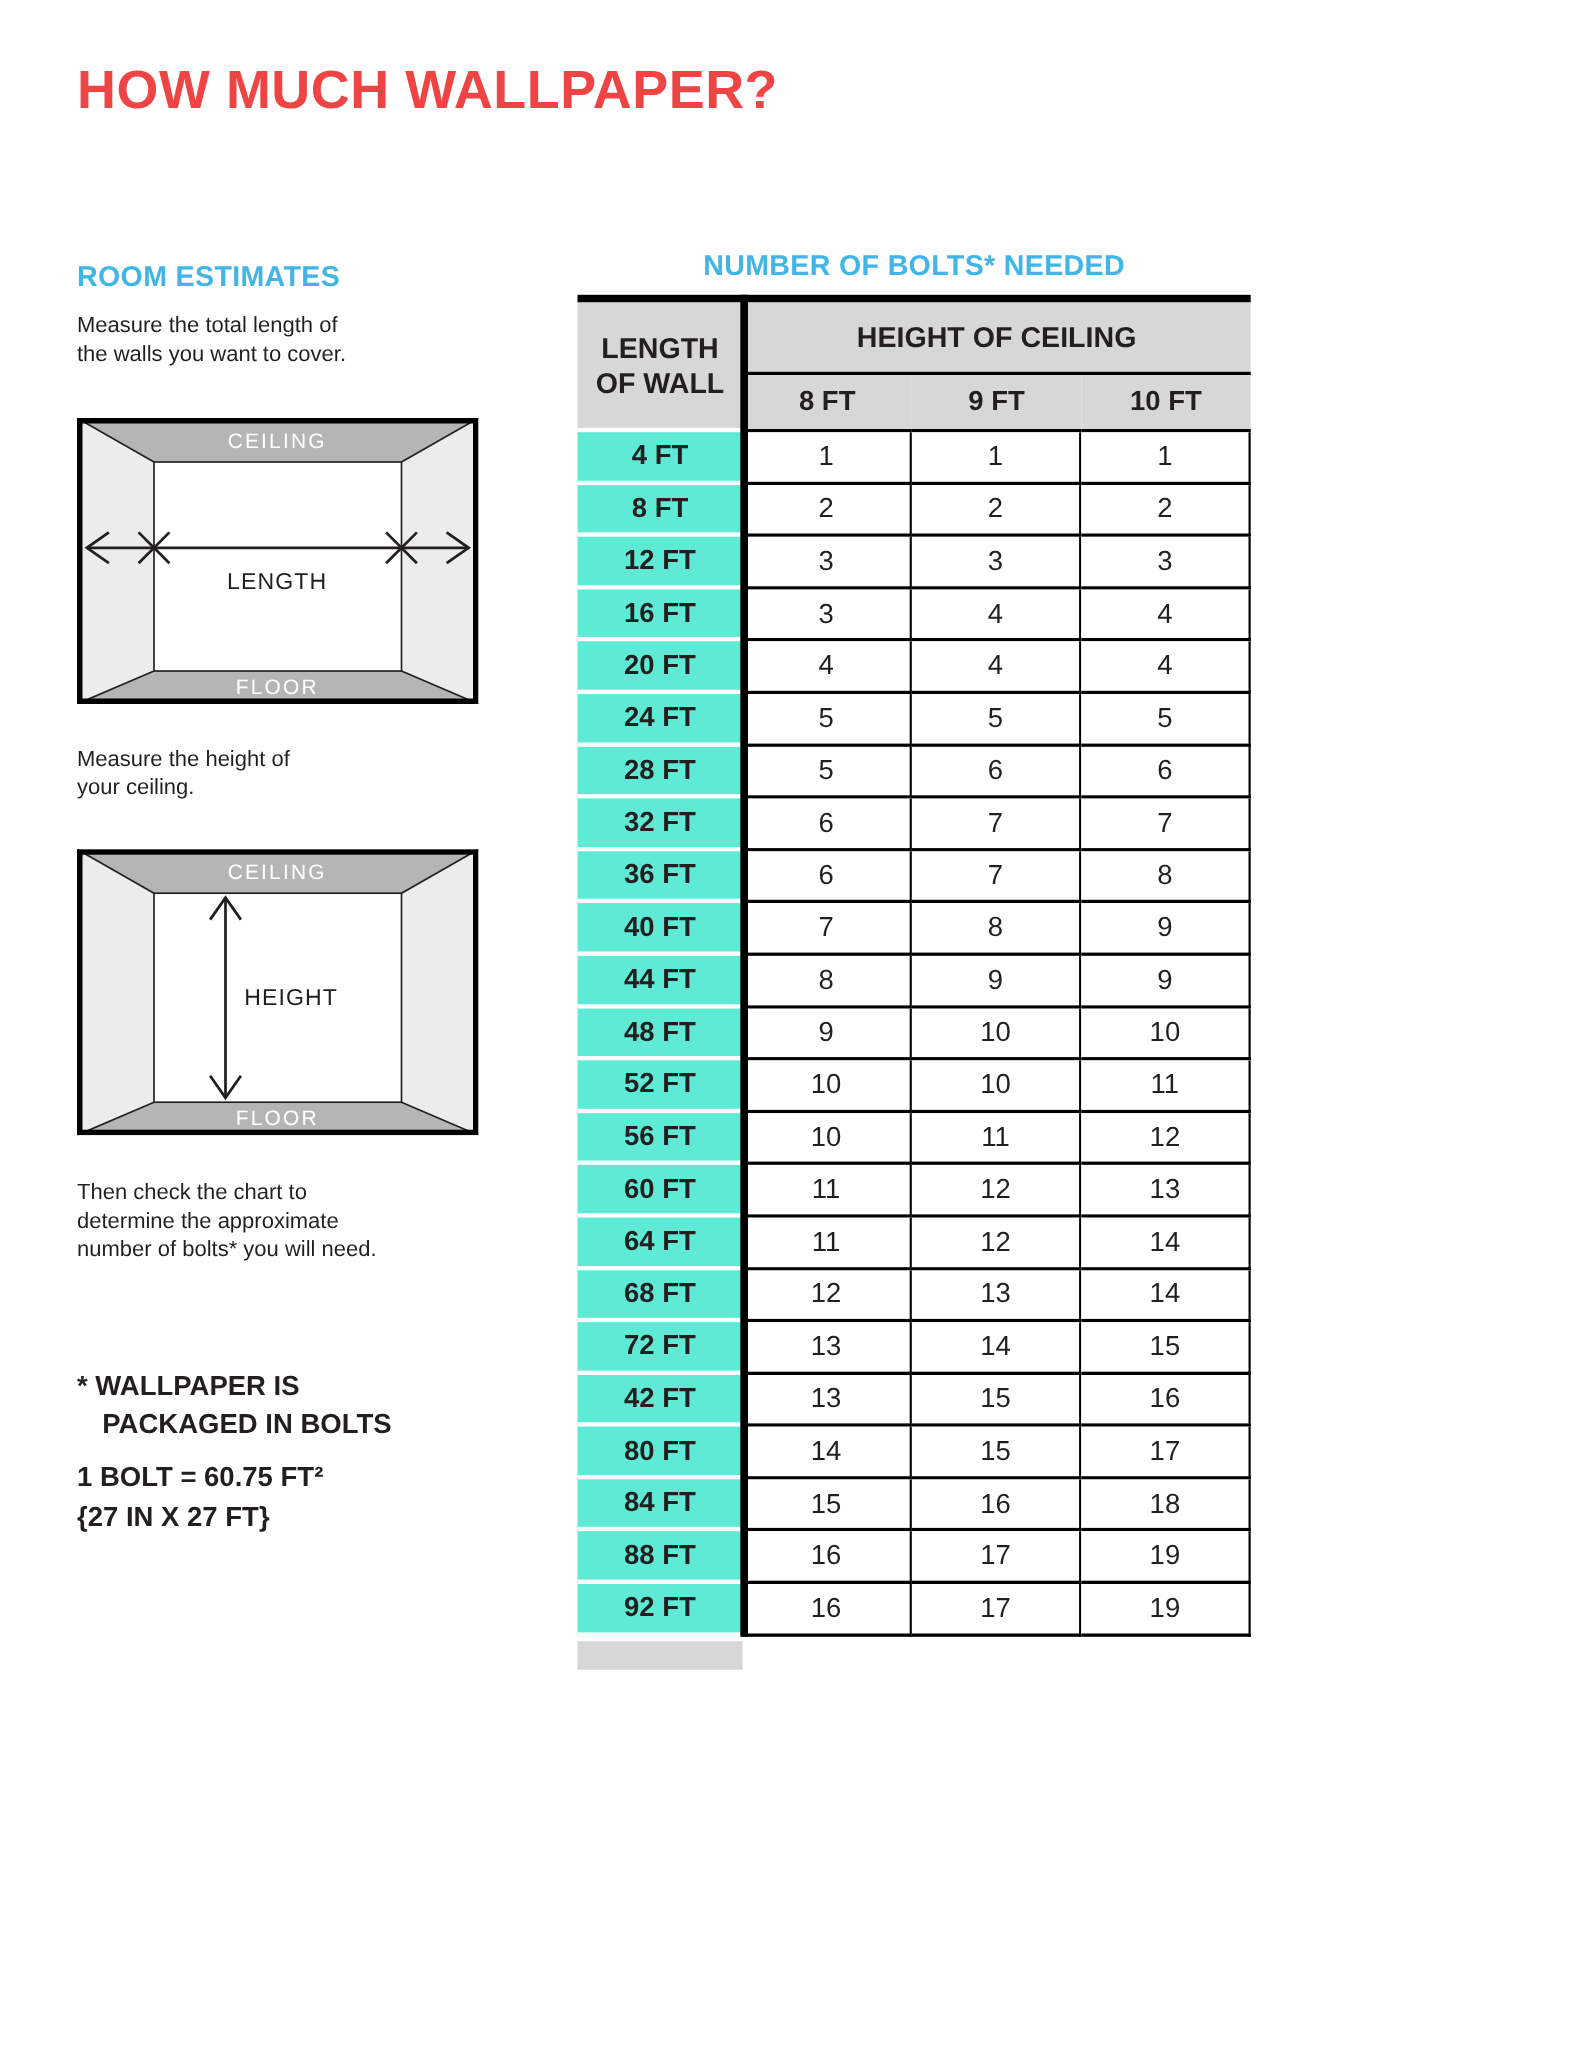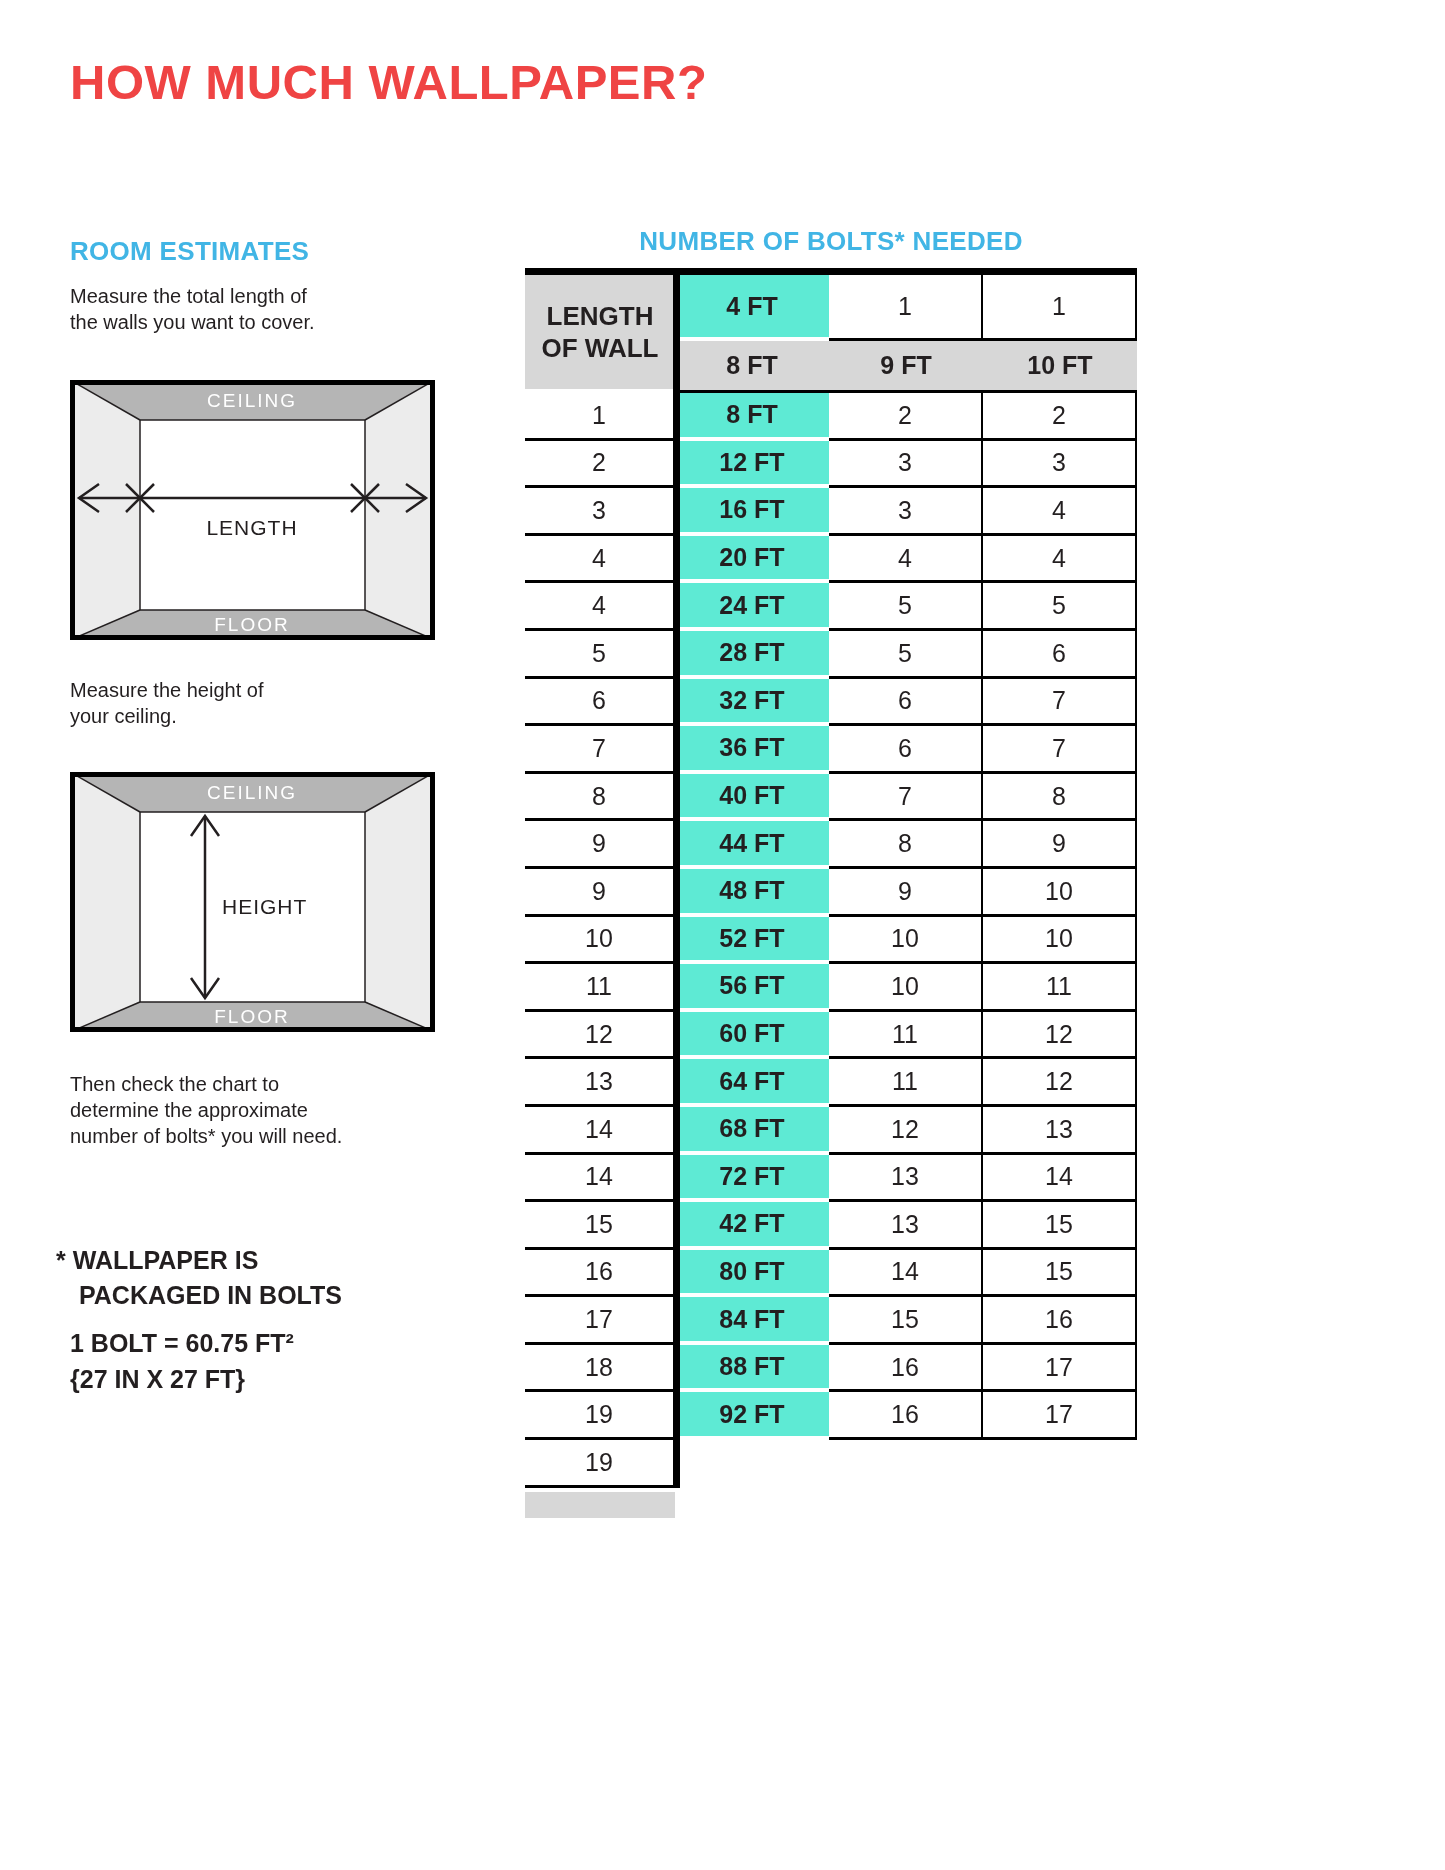--- a/index.html
+++ b/index.html
@@ -23,21 +23,21 @@
   .room-heading  { left:70px;  top:236px; }
   .table-heading { left:525px; top:226px; width:612px; text-align:center; }
 
   .para {
     font-size:20px; line-height:1.3; white-space:pre-line; color:#231f20;
   }
   .step1 { left:70px; top:283px; }
   .step2 { left:70px; top:677px; }
   .step3 { left:70px; top:1071px; }
 
-  .footnote { left:56px; top:1243px; font-size:25px; font-weight:bold; line-height:1.4; }
+  .footnote { left:70px; top:1243px; font-size:25px; font-weight:bold; line-height:1.4; }
   .fn-line2 { padding-left:23px; }
   .boltinfo { left:70px; top:1326px; font-size:25px; font-weight:bold; line-height:1.42; }
 
   
   .diagram { width:365px; height:260px; }
   .d1 { left:70px; top:380px; }
   .d2 { left:70px; top:772px; }
   .persp { stroke:#231f20; stroke-width:1.5; }
   .arrow line, .arrow polyline { stroke:#231f20; stroke-width:2.5; fill:none; }
   .band-label   { font-size:19px; fill:#ffffff; letter-spacing:2px; font-family:"Liberation Sans","DejaVu Sans",sans-serif; }
@@ -154,20 +154,21 @@
     <div>{27 IN X 27 FT}</div>
   </div>
 
   <h2 class="abs section-heading table-heading">NUMBER OF BOLTS* NEEDED</h2>
 
   <div class="abs table-wrap">
     <div class="top-bar"></div>
     <div class="grid">
       <div class="cell c-lenhdr">LENGTH
 OF WALL</div>
+      <div class="cell c-ceilhdr">HEIGHT OF CEILING</div>
       <div class="cell c-fthdr f8">8 FT</div>
       <div class="cell c-fthdr f9">9 FT</div>
       <div class="cell c-fthdr f10">10 FT</div>
 
     <div class="cell c-len">4 FT</div>
         <div class="cell c-val">1</div>
         <div class="cell c-val">1</div>
         <div class="cell c-val">1</div>
         <div class="cell c-len">8 FT</div>
         <div class="cell c-val">2</div>

